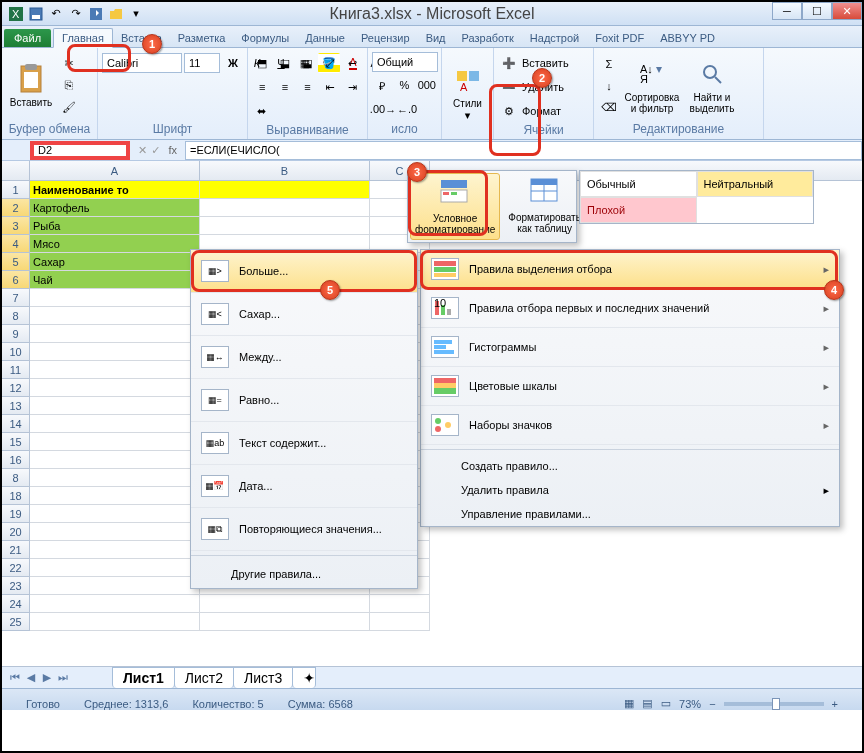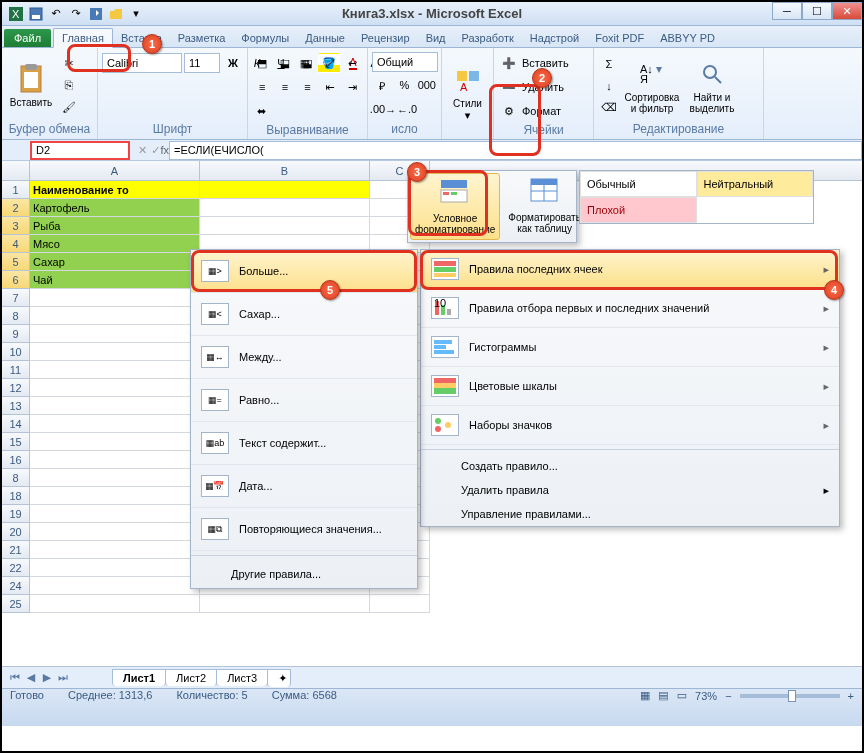--- a/index.html
+++ b/index.html
@@ -1,21 +1,21 @@
 <!DOCTYPE html>
 <html><head>
 <meta charset="utf-8">
 <style>
 * { box-sizing: border-box; margin: 0; padding: 0; font-family: 'Segoe UI', Tahoma, sans-serif; font-size: 11px; }
 body { background: #fff; width: 864px; height: 753px; overflow: hidden; position: relative; border: 2px solid #000; }
 
 .titlebar { height: 24px; background: linear-gradient(#e8f0fa, #cfe0f4); display: flex; align-items: center; border-bottom: 1px solid #9db6d4; position: relative; }
 .qat { display: flex; align-items: center; gap: 4px; padding: 0 6px; }
 .qat-icon { width: 16px; height: 16px; display: inline-flex; align-items: center; justify-content: center; }
-.title-text { position: absolute; left: 50%; transform: translateX(-50%); font-size: 13px; color: #444; font-weight: bold; }
+.title-text { position: absolute; left: 50%; transform: translateX(-50%); font-size: 16px; color: #444; }
 .winbtns { position: absolute; right: 0; top: 0; display: flex; }
 .winbtn { width: 30px; height: 18px; border: 1px solid #8ea8c9; background: linear-gradient(#f5faff,#d7e5f5); display: flex; align-items: center; justify-content: center; font-size: 11px; }
 .winbtn.close { background: linear-gradient(#f08f8f,#d84b3a); color: #fff; }
 
 .tabbar { height: 22px; background: linear-gradient(#e8f0fa,#d7e5f5); display: flex; align-items: flex-end; border-bottom: 1px solid #9db6d4; padding-left: 2px; }
 .file-tab { background: linear-gradient(#2c974b,#1e7e34); color: #fff; padding: 3px 10px; border-radius: 2px 2px 0 0; margin-right: 2px; }
 .tab { padding: 3px 8px; color: #3b5b82; cursor: pointer; }
 .tab.active { background: #f5f9fd; border: 1px solid #9db6d4; border-bottom: 1px solid #f5f9fd; border-radius: 2px 2px 0 0; margin-bottom: -1px; }
 
 .ribbon { height: 92px; background: linear-gradient(#f5f9fd,#e4eefb); border-bottom: 1px solid #9db6d4; display: flex; }
@@ -24,43 +24,43 @@
 .rgroup-body { flex: 1; display: flex; align-items: center; gap: 2px; }
 .bigbtn { width: 50px; height: 66px; display: flex; flex-direction: column; align-items: center; justify-content: center; gap: 2px; padding: 2px; border-radius: 3px; }
 .bigicon { width: 32px; height: 32px; display: flex; align-items: center; justify-content: center; }
 .btnlabel { font-size: 10px; text-align: center; line-height: 1.1; }
 .smallrow { display: flex; gap: 2px; align-items: center; height: 22px; }
 .smallbtn { width: 22px; height: 20px; display: flex; align-items: center; justify-content: center; border: 1px solid transparent; border-radius: 2px; }
 .combo { height: 20px; border: 1px solid #a5bdd9; background: #fff; padding: 0 4px; display: flex; align-items: center; font-size: 11px; }
 .styles-btn { display: flex; flex-direction: column; align-items: center; justify-content: center; width: 46px; height: 66px; }
 
 .namebox-bar { height: 21px; background: #e4eefb; border-bottom: 1px solid #b5c9e3; display: flex; align-items: center; }
-.namebox { width: 100px; height: 19px; background: #fff; border: 2px solid #ef4444; margin-left: 28px; padding: 0 4px; display: flex; align-items: center; }
-.fx-label { margin: 0 0; color: #666; }
+.namebox { width: 100px; height: 19px; background: #fff; border: 4px solid #ef4444; margin-left: 28px; padding: 0 4px; display: flex; align-items: center; }
+.fx-label { margin: 0 8px; color: #666; }
 .formula-input { flex: 1; height: 19px; background: #fff; border: 1px solid #a5bdd9; padding: 0 4px; display: flex; align-items: center; }
 
 .grid-area { position: relative; height: 505px; overflow: hidden; }
 .col-headers { display: flex; height: 20px; background: linear-gradient(#f7f9fc,#e4eaf2); border-bottom: 1px solid #b5c3d6; }
 .corner { width: 28px; border-right: 1px solid #b5c3d6; }
 .colh { width: 170px; text-align: center; border-right: 1px solid #b5c3d6; line-height: 20px; color: #3b5b82; }
 .rows { }
 .row { display: flex; height: 18px; }
 .rowh { width: 28px; background: linear-gradient(#f7f9fc,#e4eaf2); border-right: 1px solid #b5c3d6; border-bottom: 1px solid #b5c3d6; text-align: center; line-height: 18px; color: #3b5b82; }
 .rowh.sel { background: linear-gradient(#fbe6a3,#f7d876); }
 .cell { width: 170px; border-right: 1px solid #d4d9e0; border-bottom: 1px solid #d4d9e0; padding: 0 3px; line-height: 18px; overflow: hidden; white-space: nowrap; }
 .cell.yellow { background: #ffff00; font-weight: bold; }
 .cell.green { background: #92d050; }
 
 .sheet-tabs { height: 22px; background: #e4eefb; border-top: 1px solid #b5c3d6; display: flex; align-items: center; padding-left: 30px; gap: 0; }
 .sheet-nav { display: flex; gap: 2px; margin-right: 8px; position: absolute; left: 6px; }
 .sheet-nav span { width: 14px; text-align: center; color: #5a7aa4; }
-.sheet-tab { padding: 2px 10px; background: #fff; border: 1px solid #a5bdd9; border-bottom: none; border-radius: 0 0 4px 4px; margin-right: -1px; font-size: 11px; }
+.sheet-tab { padding: 2px 10px; background: #fff; border: 1px solid #a5bdd9; border-bottom: none; border-radius: 0 0 4px 4px; margin-right: -1px; font-size: 14px; }
 .sheet-tab.active { background: #fff; font-weight: bold; }
 
-.statusbar { height: 38px; background: linear-gradient(#dbe7f6,#c7d9ef); border-top: 1px solid #9db6d4; display: flex; align-items: flex-start; padding: 0 8px; gap: 24px; color: #3b5b82; font-size: 11px; }
+.statusbar { height: 22px; background: linear-gradient(#dbe7f6,#c7d9ef); border-top: 1px solid #9db6d4; display: flex; align-items: flex-end; padding: 0 24px; gap: 24px; color: #3b5b82; font-size: 11px; }
 .statusbar .right { margin-left: auto; display: flex; align-items: center; gap: 8px; }
 .zoom-slider { width: 100px; height: 4px; background: #a5bdd9; position: relative; }
 .zoom-thumb { position: absolute; left: 48px; top: -4px; width: 8px; height: 12px; background: #fff; border: 1px solid #7a94b8; }
 
 
 .dropdown { position: absolute; background: linear-gradient(#f8f9fb,#ecf0f5); border: 1px solid #a5b5c9; box-shadow: 3px 3px 6px rgba(0,0,0,0.25); }
 .dd-styles { left: 405px; top: 168px; width: 170px; }
 .dd-styles .bigopt { padding: 4px; display: flex; flex-direction: column; align-items: center; gap: 2px; margin: 2px; border-radius: 3px; }
 .dd-styles .bigopt.hl { background: linear-gradient(#fef4cf,#fde08b); border: 1px solid #e5b84f; }
 .dd-styles .row2 { display: flex; }
@@ -446,20 +446,26 @@
 <div class="cell"></div>
 <div class="cell" style="width:60px"></div>
       </div>
       <div class="row">
         <div class="rowh">22</div>
 <div class="cell"></div>
 <div class="cell"></div>
 <div class="cell" style="width:60px"></div>
       </div>
       <div class="row">
+        <div class="rowh">23</div>
+<div class="cell"></div>
+<div class="cell"></div>
+<div class="cell" style="width:60px"></div>
+      </div>
+      <div class="row">
         <div class="rowh">24</div>
 <div class="cell"></div>
 <div class="cell"></div>
 <div class="cell" style="width:60px"></div>
       </div>
       <div class="row">
         <div class="rowh">25</div>
 <div class="cell"></div>
 <div class="cell"></div>
 <div class="cell" style="width:60px"></div>
@@ -498,21 +504,21 @@
 
 <div class="dropdown dd-cf">
   <div class="dd-cf-item hl">
     <div class="mini-icon">
         <svg width="24" height="18">
           <rect x="1" y="1" width="22" height="5" fill="#e66"></rect>
           <rect x="1" y="7" width="22" height="5" fill="#6c6"></rect>
           <rect x="1" y="13" width="22" height="4" fill="#fc6"></rect>
         </svg>
       </div>
-    <span>Правила последних ячеек</span>
+    <span>Правила выделения отбора</span>
     <span class="arrow">▸</span>
   </div>
   <div class="dd-cf-item">
     <div class="mini-icon">
         <svg width="24" height="18">
           <rect x="2" y="2" width="4" height="14" fill="#e66"></rect>
           <rect x="8" y="6" width="4" height="10" fill="#6c6"></rect>
           <rect x="14" y="10" width="4" height="6" fill="#aaa"></rect>
           <text x="1" y="8" font-size="7">10</text>
         </svg>

